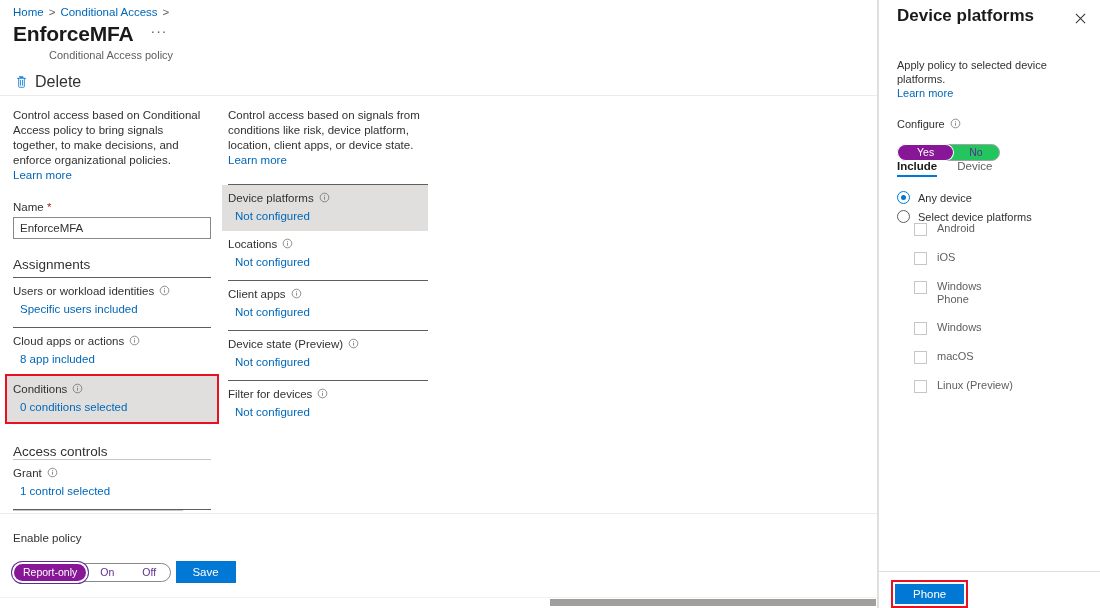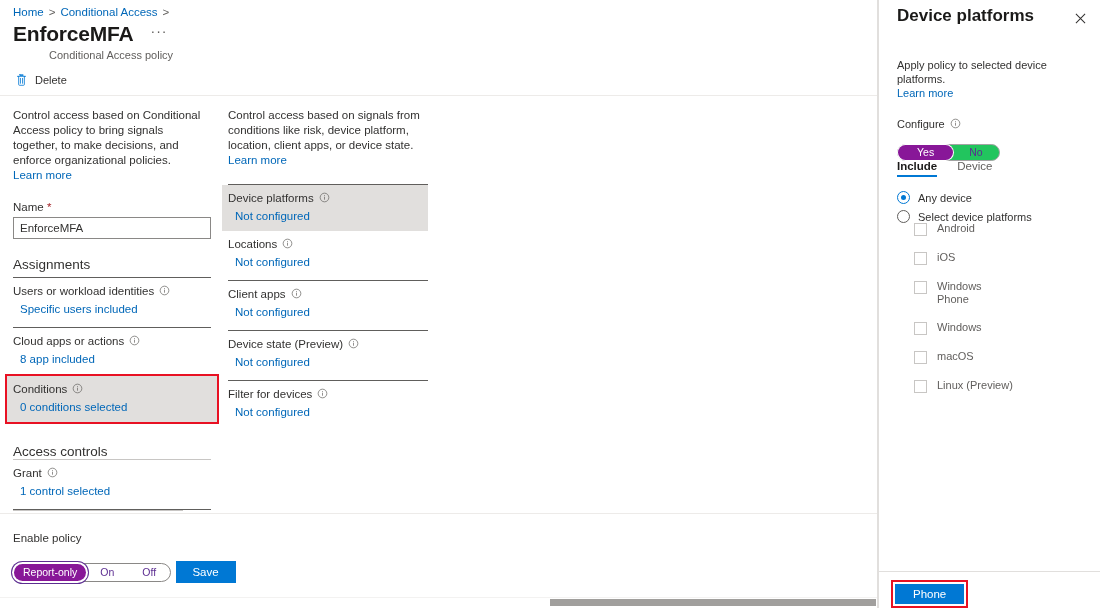--- a/index.html
+++ b/index.html
@@ -73,21 +73,21 @@
   .cmdbar {
     position: absolute;
     left: 13px; top: 71px;
     display: flex;
     align-items: center;
     gap: 7px;
     cursor: pointer;
     padding: 2px 4px 2px 2px;
   }
   .cmdbar .label {
-    font-size: 11px;
+    font-size: 16px;
     color: #323130;
   }
   .trash-icon { width: 13px; height: 14px; display: block; }
 
   .cmd-divider {
     position: absolute;
     left: 0; top: 95px;
     width: 878px; height: 1px;
     background: #edebe9;
   }

